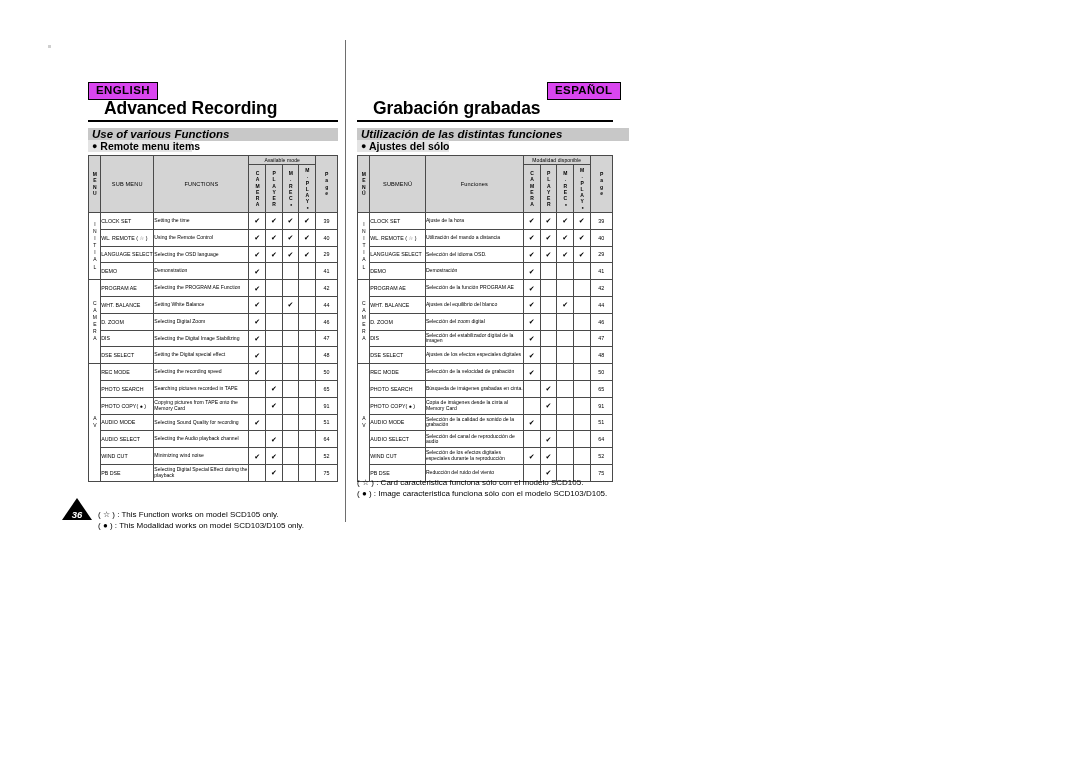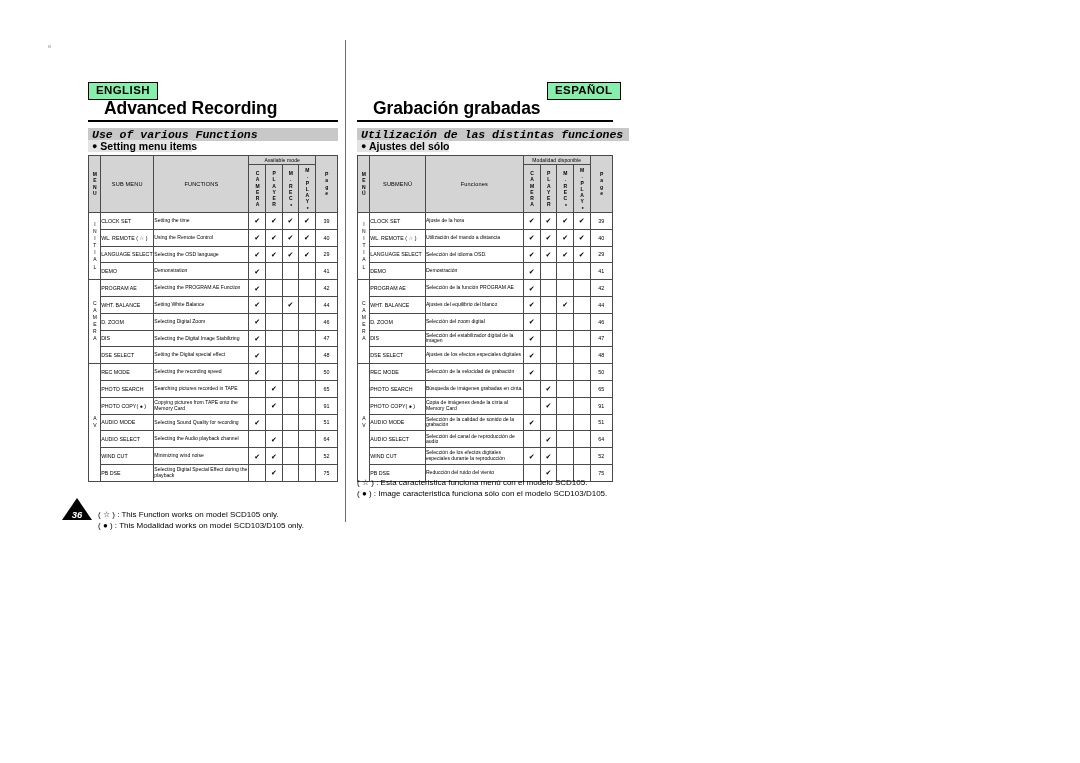--- a/index.html
+++ b/index.html
@@ -32,21 +32,21 @@
 
   
   .langtag {
     display: inline-block;
     border: 1.6px solid #000;
     padding: 1px 7px 2px 7px;
     font-size: 11.5px;
     font-weight: bold;
     letter-spacing: .4px;
     line-height: 1.1;
-    background: #86efac;
+    background: #d946ef;
   }
   .tagrow-en { position: absolute; top: 80px; left: 0; }
   .tagrow-es { position: absolute; top: 80px; left: 190px; }
 
   .chapter {
     position: absolute; top: 98px; left: 16px;
     font-size: 17.5px; font-weight: bold;
     letter-spacing: -.1px;
     white-space: nowrap;
   }
@@ -57,21 +57,21 @@
   .rule-en { width: 250px; }
   .rule-es { width: 256px; }
 
   .section-bar {
     position: absolute; top: 128px; left: 0;
     height: 13px;
     background: #c8c8c8;
     font-style: italic;
     font-weight: bold;
     font-size: 11.5px;
-    font-family: Liberation Mono, monospace;
+    font-family: Liberation Sans, sans-serif;
     padding: 0 4px;
     line-height: 13px;
     white-space: nowrap;
   }
   .section-bar.en { width: 250px; }
   .section-bar.es { width: 272px; }
 
   .bullet-bar {
     position: absolute; top: 140px; left: 0;
     height: 12px;
@@ -201,21 +201,21 @@
 
   <div class="col col-en">
     <div class="tagrow-en">
       <span class="langtag">ENGLISH</span>
     </div>
     <div class="chapter">Advanced Recording</div>
     <div class="rule rule-en"></div>
     <div class="section-bar en">Use of various Functions</div>
     <div class="bullet-bar en">
       <span class="dot">●</span>
-      <span>Setting menu items</span>
+      <span>Remote menu items</span>
     </div>
 
     <table class="menutab en">
       <colgroup>
         <col style="width:11px">
           <col style="width:48px">
           <col style="width:86px">
         <col style="width:15px">
           <col style="width:15px">
           <col style="width:15px">
@@ -649,21 +649,21 @@
             <td class="mark-cell"></td>
             <td class="mark-cell">✔</td>
             <td class="mark-cell"></td>
             <td class="mark-cell"></td>
             <td class="page-cell">75</td>
           </tr>
         </tbody>
     </table>
 
     <div class="notes es">
-      <div class="sym">( ☆ ) : Esta caracteristica funciona menú con el modelo SCD105.</div>
+      <div class="sym">( ☆ ) : Card caracteristica funciona sólo con el modelo SCD105.</div>
       <div class="sym">( ● ) : Image caracteristica funciona sólo con el modelo SCD103/D105.</div>
     </div>
   </div>
 
   <div class="pagenum"></div>
   <div class="pagenum-txt">36</div>
 
 </div>
 
 </body></html>

